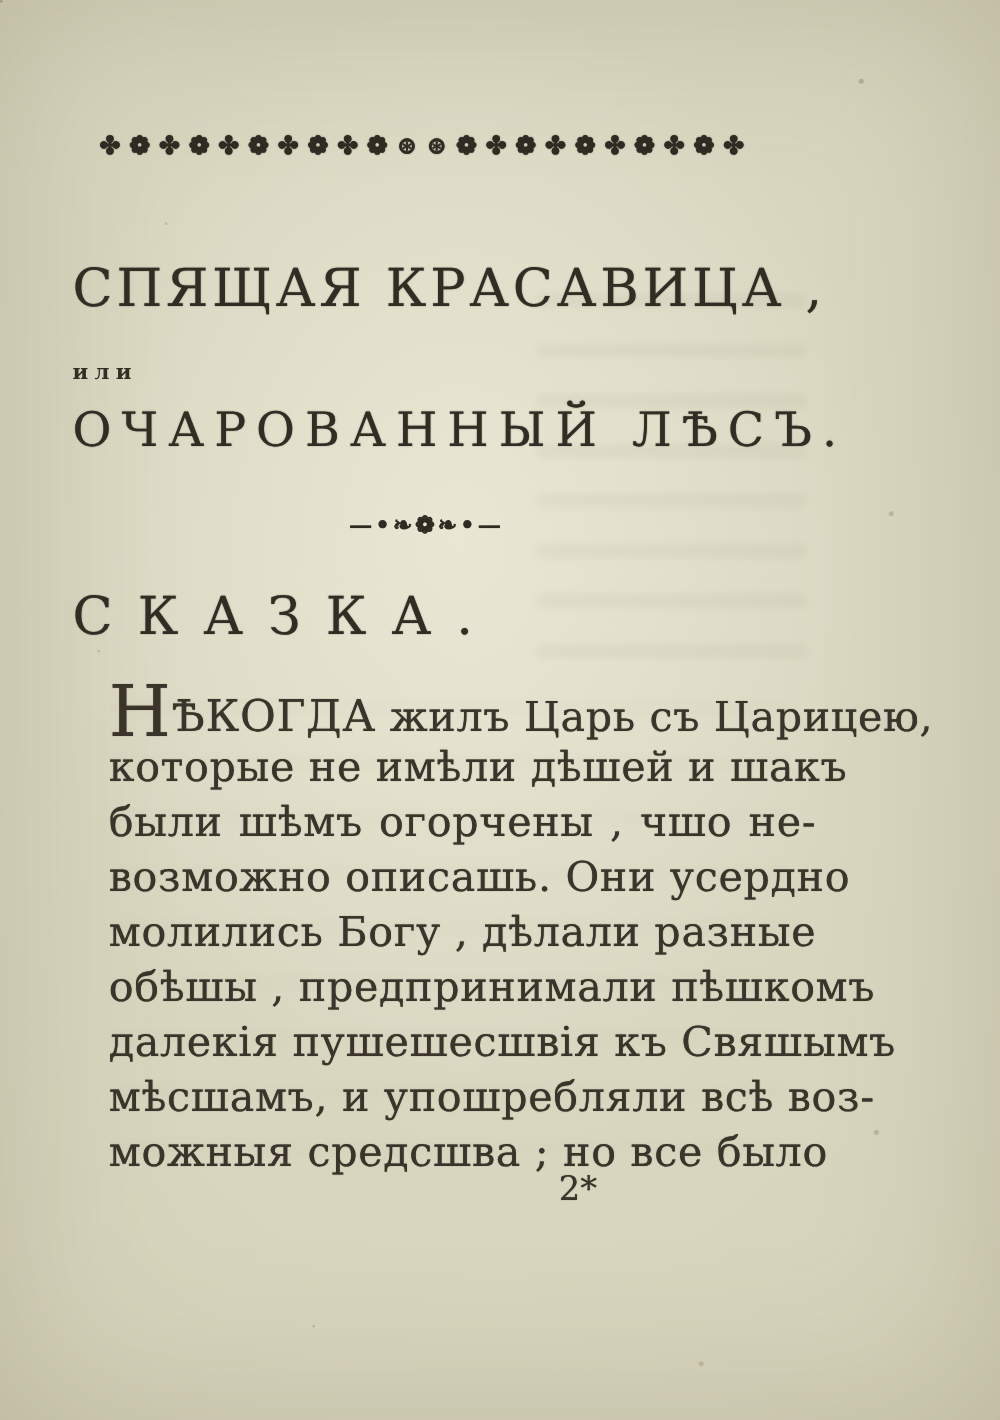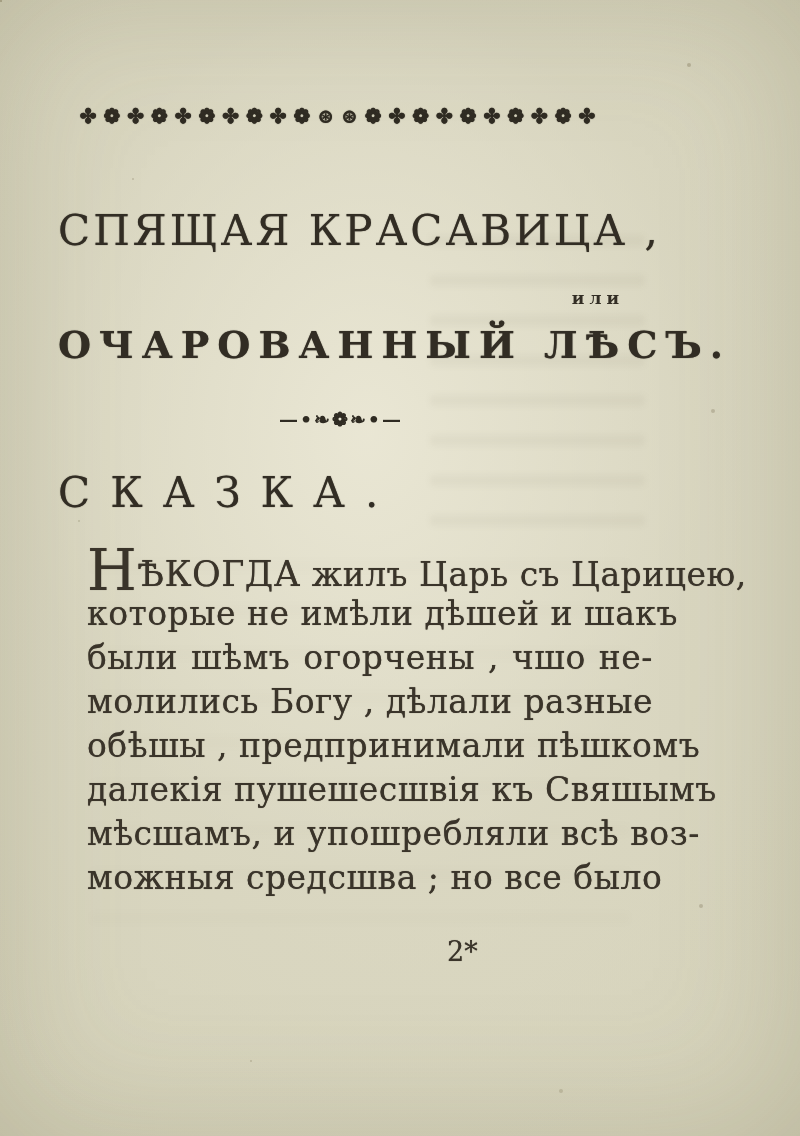--- a/index.html
+++ b/index.html
@@ -81,39 +81,38 @@
     color: #322d24;
     white-space: nowrap;
     text-shadow: 0 0 1px rgba(50,45,36,0.75);
   }
 
   .subtitle-connector {
     position: absolute;
     left: 58px;
     top: 288px;
     width: 566px;
-    text-align: right;
+    text-align: left;
     font-size: 17px;
     font-weight: bold;
     letter-spacing: 5px;
     color: #332e25;
   }
 
   .title-line2 {
     position: absolute;
     left: 58px;
     top: 322px;
     width: 566px;
     text-align: center;
     font-size: 38px;
     letter-spacing: 8px;
     color: #322d24;
     white-space: nowrap;
     text-shadow: 0 0 1px rgba(50,45,36,0.75);
-    font-weight: bold;
   }
 
   .divider-ornament {
     position: absolute;
     left: 58px;
     top: 408px;
     width: 566px;
     text-align: center;
     font-size: 19px;
     font-weight: bold;
@@ -190,20 +189,21 @@
 
   <div class="section-heading">СКАЗКА.</div>
 
   <div class="body-text">
     <div class="bline">
       <span class="initial">Н</span><span class="firstcaps">ѢКОГДА</span>
       <span>жилъ Царь съ Царицею,</span>
     </div>
     <div class="bline">которые не имѣли дѣшей и шакъ</div>
     <div class="bline">были шѣмъ огорчены , чшо не-</div>
+    <div class="bline">возможно описашь. Они усердно</div>
     <div class="bline">молились Богу , дѣлали разные</div>
     <div class="bline">обѣшы , предпринимали пѣшкомъ</div>
     <div class="bline">далекія пушешесшвія къ Свяшымъ</div>
     <div class="bline">мѣсшамъ, и упошребляли всѣ воз-</div>
     <div class="bline">можныя средсшва ; но все было</div>
   </div>
 
   <div class="signature-mark">2*</div>
 </div>
 

